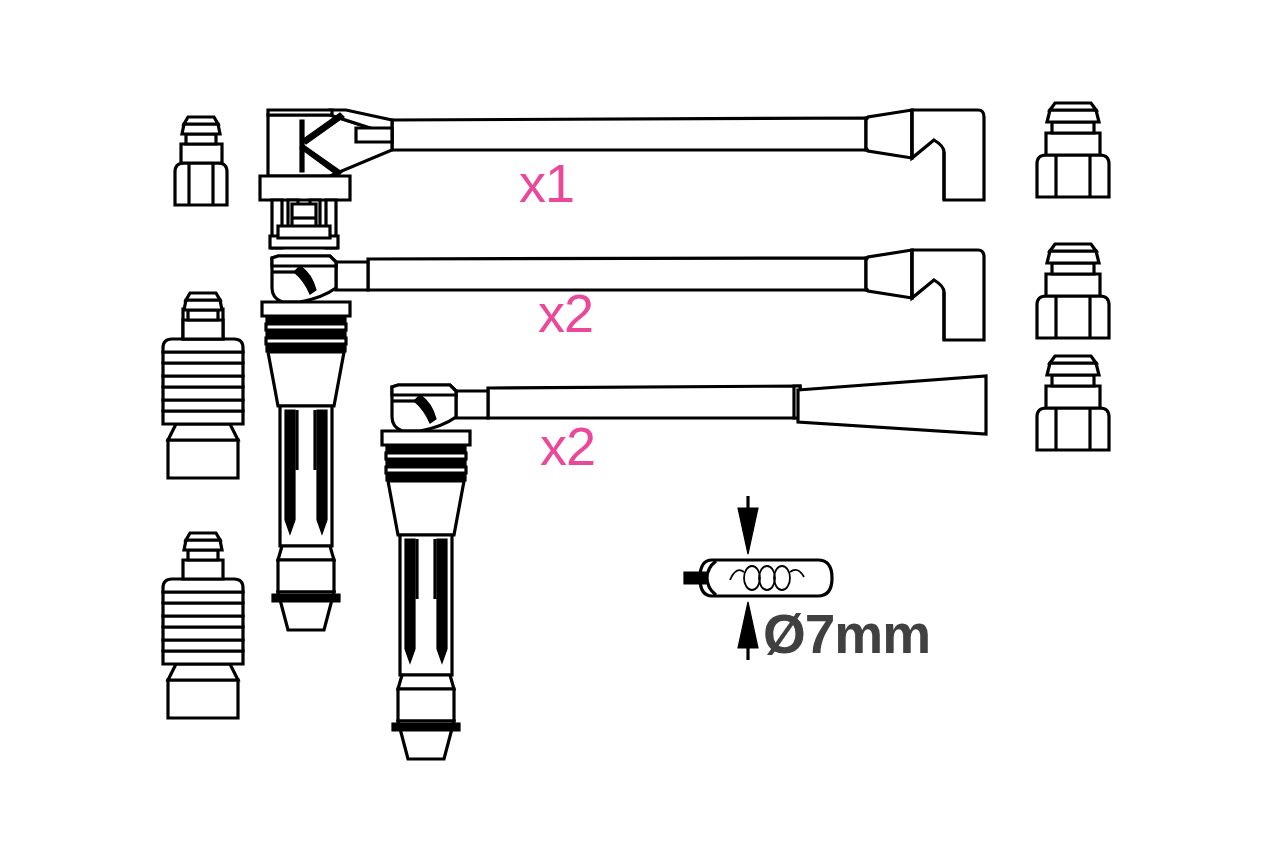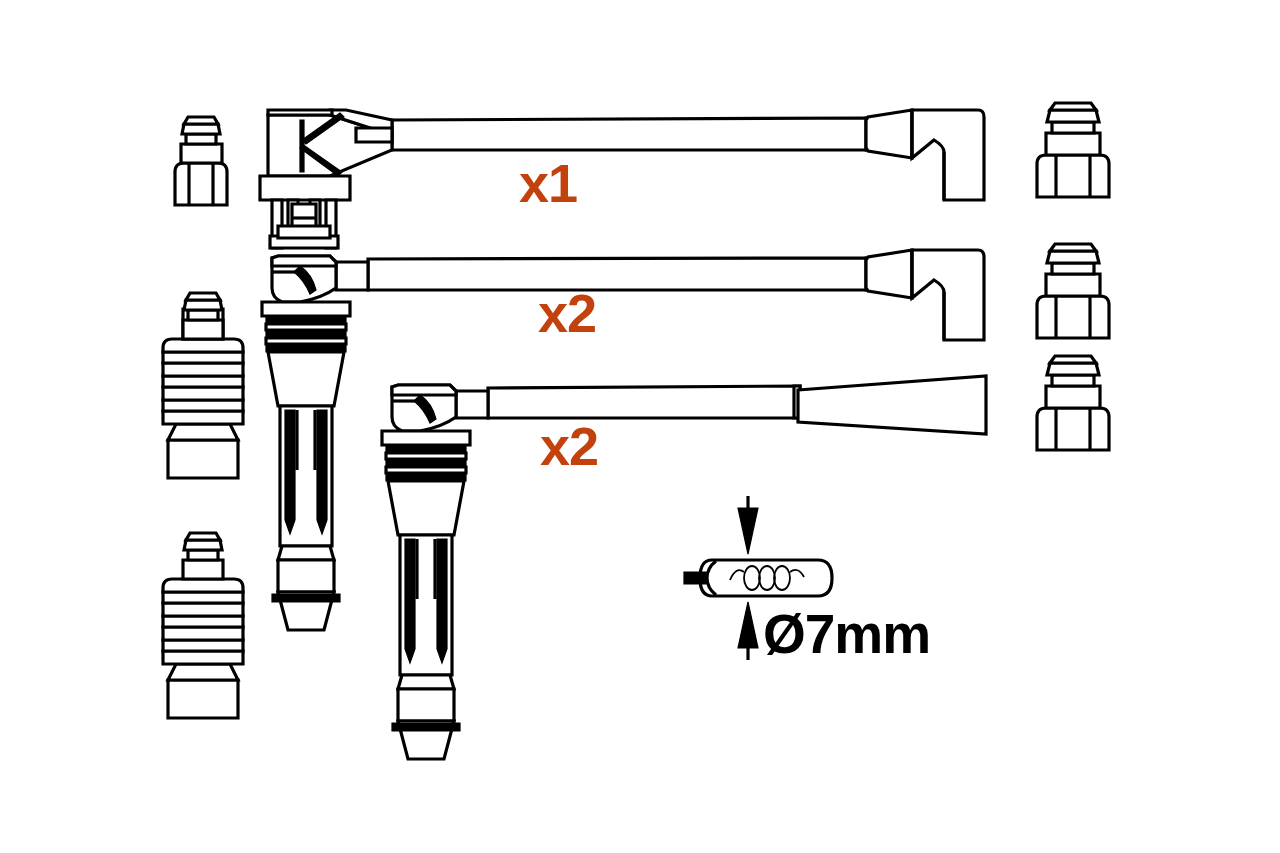--- a/index.html
+++ b/index.html
@@ -21,38 +21,38 @@
   #stage svg.layer {
     position: absolute;
     left: 0;
     top: 0;
     width: 1280px;
     height: 853px;
   }
   .qty-label {
     position: absolute;
     font-family: "Liberation Sans", sans-serif;
-    font-weight: 700;
-    color: #c2410c;
+    font-weight: 400;
+    color: #ec4899;
     white-space: nowrap;
     line-height: 1;
     letter-spacing: -1px;
   }
   #qty-1 { left: 519px; top: 156px; font-size: 54px; }
   #qty-2 { left: 538px; top: 286px; font-size: 54px; }
   #qty-3 { left: 540px; top: 419px; font-size: 54px; }
   #dia-label {
     position: absolute;
     left: 763px;
     top: 607px;
     font-family: "Liberation Sans", sans-serif;
     font-weight: 700;
     font-size: 55px;
     line-height: 1;
-    color: #000000;
+    color: #404040;
     white-space: nowrap;
     letter-spacing: -1px;
   }
 </style>
 </head>
 <body>
 
 <div id="stage">
 
   <svg class="layer" viewBox="0 0 1280 853" xmlns="http://www.w3.org/2000/svg">

